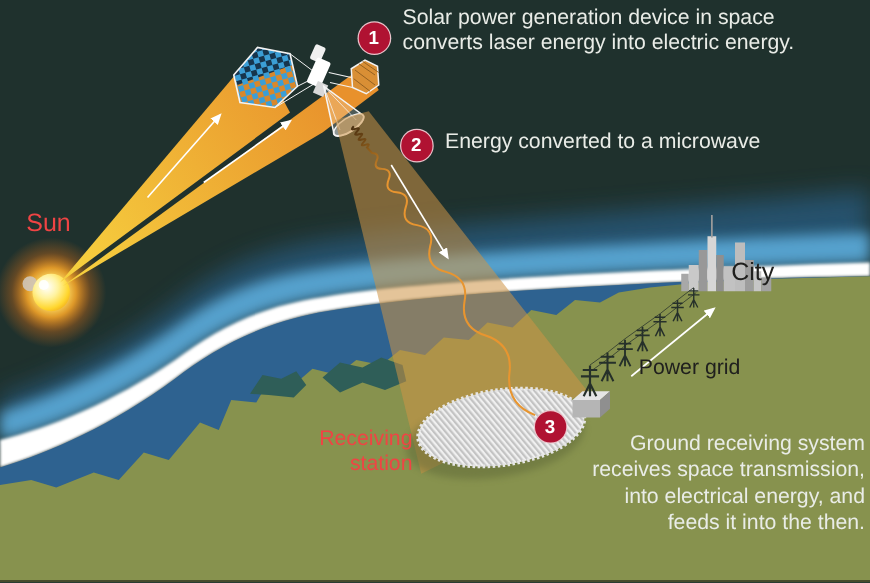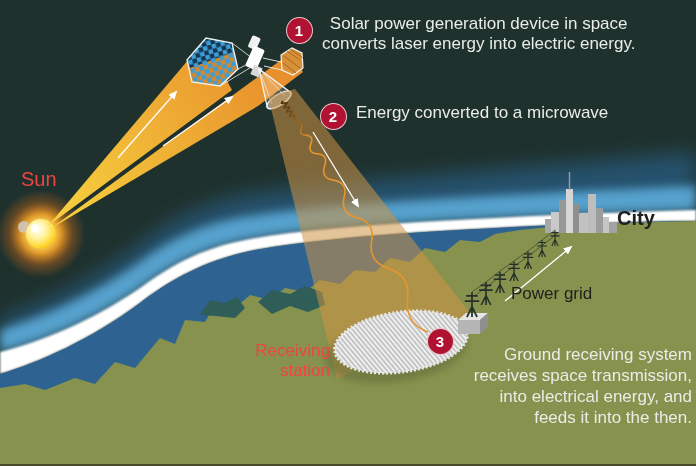--- a/index.html
+++ b/index.html
@@ -198,21 +198,21 @@
     <use href="#pylon" transform="translate(528,269) scale(1.05)"></use>
     <use href="#pylon" transform="translate(542,257) scale(1.0)"></use>
     <use href="#pylon" transform="translate(555,246) scale(0.92)"></use>
   </g>
   <line x1="505" y1="301" x2="571" y2="247" stroke="#ffffff" stroke-width="1.3" marker-end="url(#arrowW)"></line>
 </svg>
 
 <div class="badge" style="left:285.5px;top:16.5px;">
   <span>1</span>
 </div>
-<div class="step-text" style="left:322px;top:14px;text-align:center;">
+<div class="step-text" style="left:322px;top:4px;">
   <span>Solar power generation device in space</span>
   <span>converts laser energy into electric energy.</span>
 </div>
 
 <div class="badge" style="left:319.5px;top:102.5px;">
   <span>2</span>
 </div>
 <div class="step-text" style="left:356px;top:103px;">
   <span>Energy converted to a microwave</span>
 </div>
@@ -221,21 +221,21 @@
   <span>3</span>
 </div>
 <div class="step-text right" style="right:4px;top:344px;line-height:21px;">
   <span>Ground receiving system</span>
   <span>receives space transmission,</span>
   <span>into electrical energy, and</span>
   <span>feeds it into the then.</span>
 </div>
 
 <div class="label light" style="left:21px;top:168px;font-size:20px;">Sun</div>
-<div class="label dark" style="left:617px;top:207px;font-size:20px;font-weight:bold;">City</div>
+<div class="label dark" style="left:585px;top:207px;font-size:20px;">City</div>
 <div class="label dark" style="left:511px;top:284px;font-size:17px;">Power grid</div>
 <div class="label light right" style="right:366px;top:341px;font-size:17px;line-height:20px;">
   <span style="display:block">Receiving</span>
   <span style="display:block">station</span>
 </div>
 
 <div class="bottom-strip"></div>
 </div>
 
 </body></html>

